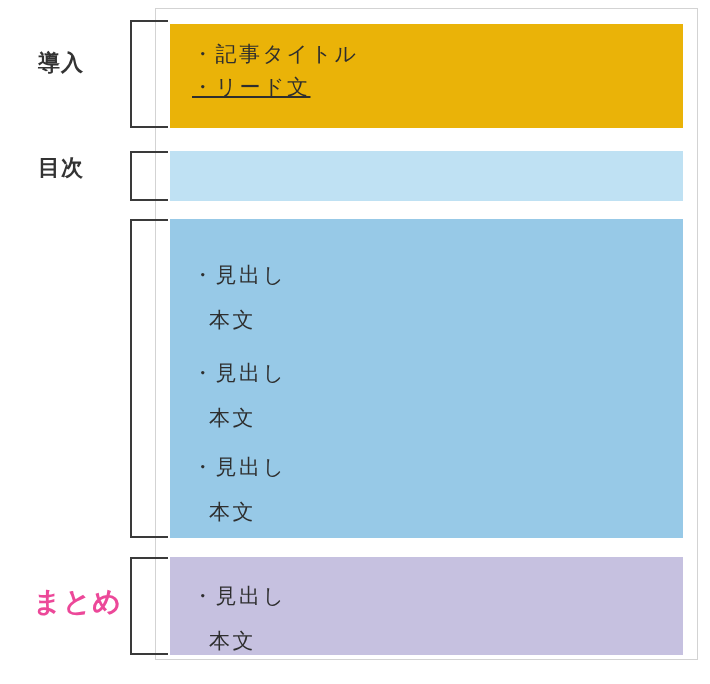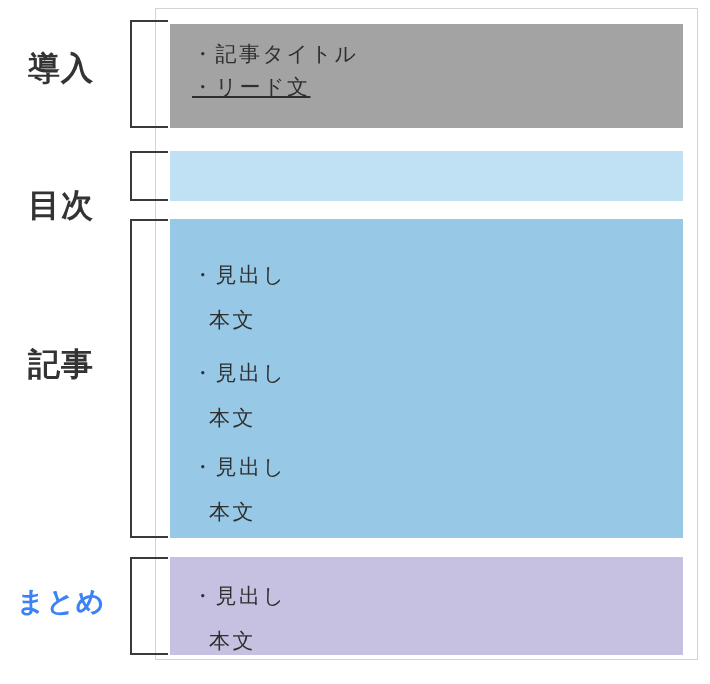--- a/index.html
+++ b/index.html
@@ -35,21 +35,21 @@
     background: #ffffff;
   }
 
   
   .section-label {
     position: absolute;
     left: 0;
     width: 122px;
     text-align: center;
     font-weight: bold;
-    font-size: 32px;
+    font-size: 22px;
     color: #333333;
     letter-spacing: 1px;
     line-height: 1;
     white-space: nowrap;
   }
 
   
   .bracket {
     position: absolute;
     left: 130px;
@@ -90,73 +90,72 @@
     margin-top: 12px;
   }
 
   
   #sec-intro-bracket   { top: 20px;  height: 108px; }
   #sec-toc-bracket     { top: 151px; height: 50px;  }
   #sec-article-bracket { top: 219px; height: 319px; }
   #sec-summary-bracket { top: 557px; height: 98px;  }
 
   #sec-intro-label   { top: 52px; }
-  #sec-toc-label     { top: 157px; margin-top: 32px; }
+  #sec-toc-label     { top: 157px; }
   #sec-article-label { top: 348px; }
   #sec-summary-label { top: 588px; font-size: 28px; }
 
   #block-intro   { top: 24px;  height: 104px; background: #a5d7d4; }
   #block-toc     { top: 151px; height: 50px;  background: #bfe1f3; }
   #block-article { top: 219px; height: 319px; background: #97c9e7; }
   #block-summary { top: 557px; height: 98px;  background: #c6c1e0; }
 </style>
 </head>
 <body style="background: rgb(255, 255, 255);">
 
 <div id="canvas">
 
   <div class="page-frame" style="border-color: rgb(211, 211, 211);"></div>
 
   <div class="section-label" id="sec-intro-label" style="color: rgb(51, 51, 51);">導入</div>
 
   <div class="bracket" id="sec-intro-bracket" style="border-color: rgb(58, 58, 58);"></div>
 
-  <div class="block" id="block-intro" style="background: #a3a3a3;">
+  <div class="block" id="block-intro" style="background: #eab308;">
     <div class="block-inner">
       <div class="bullet-group" style="top: 15px; color: rgb(46, 46, 46);">・記事タイトル</div>
       <div class="bullet-group" style="top: 48px; color: rgb(46, 46, 46); text-decoration: underline;">・リード文</div>
     </div>
   </div>
 
   <div class="section-label" id="sec-toc-label" style="color: rgb(51, 51, 51);">目次</div>
 
   <div class="bracket" id="sec-toc-bracket" style="border-color: rgb(58, 58, 58);"></div>
 
   <div class="block" id="block-toc" style="background: rgb(191, 225, 243);">
     <div class="block-inner"></div>
   </div>
 
-  <div class="section-label" id="sec-article-label" style="color: rgb(51, 51, 51);">記事</div>
 
   <div class="bracket" id="sec-article-bracket" style="border-color: rgb(58, 58, 58);"></div>
 
   <div class="block" id="block-article" style="background: rgb(151, 201, 231);">
     <div class="block-inner">
       <div class="bullet-group" style="top: 41px; color: rgb(46, 46, 46);">・見出し</div>
       <div class="bullet-group bullet-line-sub" style="top: 74px; color: rgb(46, 46, 46);">本文</div>
 
       <div class="bullet-group" style="top: 139px; color: rgb(46, 46, 46);">・見出し</div>
       <div class="bullet-group bullet-line-sub" style="top: 172px; color: rgb(46, 46, 46);">本文</div>
 
       <div class="bullet-group" style="top: 233px; color: rgb(46, 46, 46);">・見出し</div>
       <div class="bullet-group bullet-line-sub" style="top: 266px; color: rgb(46, 46, 46);">本文</div>
     </div>
   </div>
 
-  <div class="section-label" id="sec-summary-label" style="color: #3b82f6;">まとめ</div>
+  <div class="section-label" id="sec-summary-label" style="color: #ec4899; text-align: right;">まとめ</div>
 
   <div class="bracket" id="sec-summary-bracket" style="border-color: rgb(58, 58, 58);"></div>
 
   <div class="block" id="block-summary" style="background: rgb(198, 193, 224);">
     <div class="block-inner">
       <div class="bullet-group" style="top: 24px; color: rgb(46, 46, 46);">・見出し</div>
       <div class="bullet-group bullet-line-sub" style="top: 57px; color: rgb(46, 46, 46);">本文</div>
     </div>
   </div>
 

